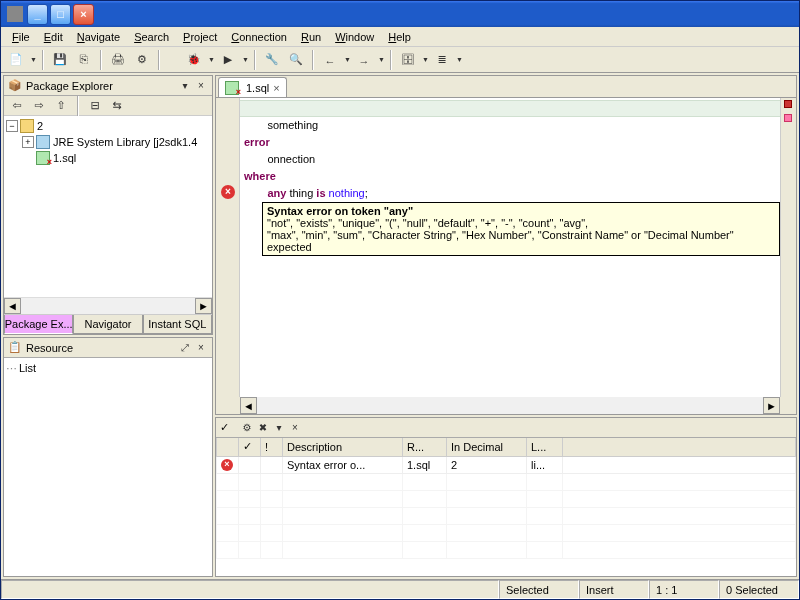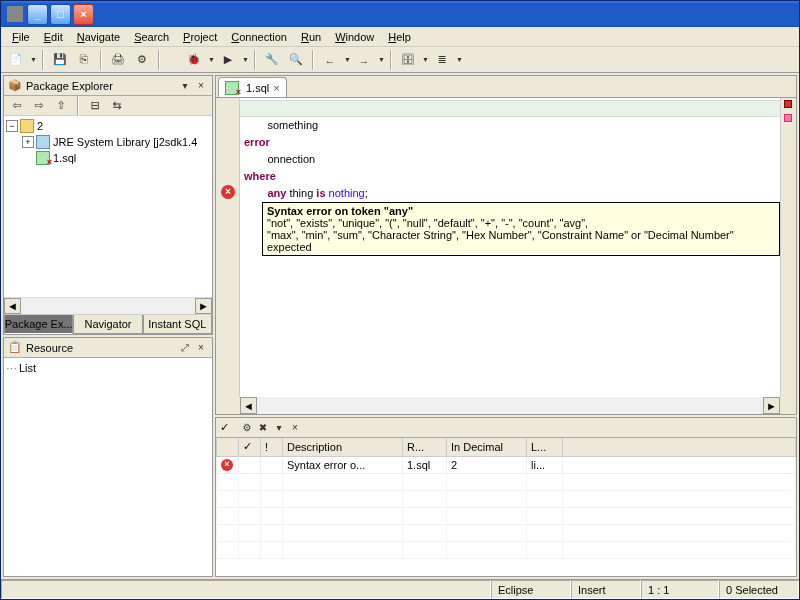--- a/index.html
+++ b/index.html
@@ -44,21 +44,21 @@
 .ic-lib { background:#b0d8f0; border:1px solid #5a8fb0; }
 .ic-sql { background:#b0e8b0; border:1px solid #5aa05a; position:relative;}
 .ic-sql::after { content:"×"; position:absolute; right:-3px; bottom:-3px; color:#c00; font-size:9px; font-weight:bold;}
 
 .hscroll { height:17px; display:flex; background:#ece9d8; border-top:1px solid #ddd;}
 .hscroll .harr { width:17px; border:1px solid #999; background:#ece9d8; display:flex; align-items:center; justify-content:center;}
 .hscroll .htrack { flex:1; background:#f0f0f0; }
 
 .stacked-tabs { height:20px; display:flex; border-top:1px solid #ccc;}
 .stab { flex:1; border:1px solid #999; border-top:none; background:#ece9d8; display:flex; align-items:center; justify-content:center; padding:0 2px; white-space:nowrap; overflow:hidden;}
-.stab.active { background:#737373; border-bottom-color:#fff;}
+.stab.active { background:#f0abfc; border-bottom-color:#fff;}
 
 .outline { height: 240px; }
 
 .editor-area { flex:1; display:flex; flex-direction:column; border:1px solid #999; background:#ece9d8; min-height:0;}
 .editor-tabs { height:21px; display:flex; align-items:flex-end; padding-left:2px; background:#ece9d8; }
 .etab { height:20px; background:#fff; border:1px solid #999; border-bottom:none; border-radius:3px 3px 0 0; display:flex; align-items:center; padding:0 6px; gap:4px;}
 .etab .close-x { color:#555; cursor:default;}
 .editor-body { flex:1; display:flex; background:#fff; border-top:1px solid #999; position:relative; min-height:0;}
 .gutter { width:24px; background:#ece9d8; border-right:1px solid #ccc; position:relative;}
 .codewrap { flex:1; position:relative;}
@@ -353,18 +353,18 @@
                 </tr>
             </tbody>
           </table>
         </div>
       </div>
     </div>
   </div>
 
   <div class="statusbar">
     <div class="status-cell" style="flex:1"></div>
-    <div class="status-cell" style="width:80px">Eclipse</div>
+    <div class="status-cell" style="width:80px">Selected</div>
     <div class="status-cell" style="width:70px">Insert</div>
-    <div class="status-cell" style="width:78px">1 : 1</div>
+    <div class="status-cell" style="width:70px">1 : 1</div>
     <div class="status-cell" style="width:80px">0 Selected</div>
   </div>
 </div>
 
 </body></html>

